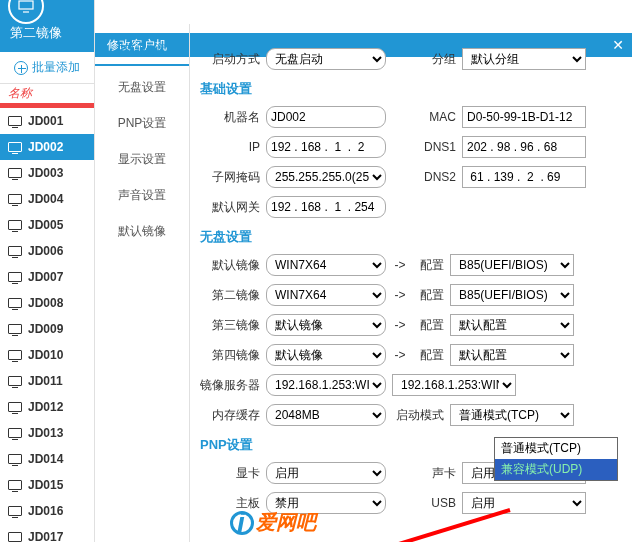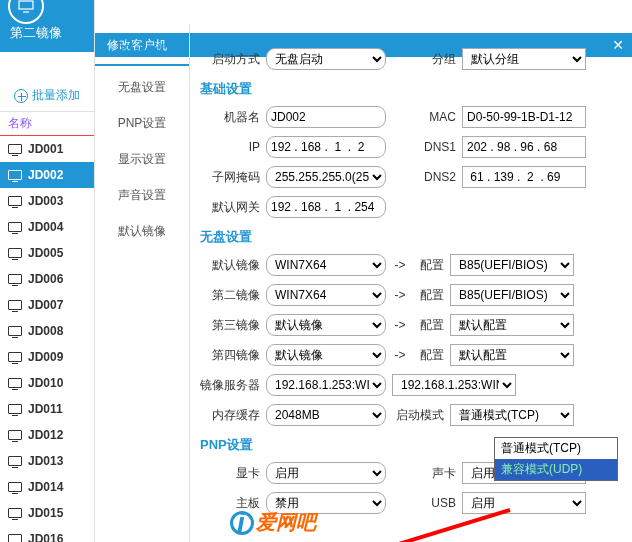--- a/index.html
+++ b/index.html
@@ -3,27 +3,27 @@
 <meta charset="utf-8">
 <style>
 * { box-sizing: border-box; margin: 0; padding: 0; font-family: "Microsoft YaHei", Arial, sans-serif; }
 body { width: 632px; height: 542px; overflow: hidden; position: relative; background: #fff; }
 
 .left-panel { position: absolute; left: 0; top: 0; width: 95px; height: 542px; border-right: 1px solid #e0e0e0; }
 .res-header { height: 52px; background: #2196d4; color: #fff; display: flex; align-items: center; padding-left: 8px; position: relative; }
 .res-icon { width: 36px; height: 36px; border: 2px solid #fff; border-radius: 50%; display: flex; align-items: center; justify-content: center; position: absolute; left: 8px; top: -12px; }
 .res-header-title { font-size: 13px; margin-top: 14px; margin-left: 2px; }
 
-.batch-add { height: 32px; display: flex; align-items: center; justify-content: center; color: #2196d4; font-size: 12px; cursor: pointer; border-bottom: 1px solid #e0e0e0; margin-top: 28px; }
+.batch-add { height: 32px; display: flex; align-items: center; justify-content: center; color: #2196d4; font-size: 12px; cursor: pointer; border-bottom: 1px solid #e0e0e0; }
 .plus-icon { display: inline-block; width: 14px; height: 14px; border: 1px solid #2196d4; border-radius: 50%; position: relative; margin-right: 4px; }
 .plus-icon::before, .plus-icon::after { content: ''; position: absolute; background: #2196d4; }
 .plus-icon::before { width: 8px; height: 1px; top: 6px; left: 3px; }
 .plus-icon::after { width: 1px; height: 8px; top: 3px; left: 6px; }
 
-.name-header { height: 24px; font-size: 12px; padding-left: 8px; display: flex; align-items: center; border-bottom: 1px solid #ef4444; color: #8b5cf6; }
+.name-header { height: 24px; font-size: 12px; padding-left: 8px; display: flex; align-items: center; border-bottom: 5px solid #ef4444; color: #ef4444; font-style: italic; }
 
 .client-list { overflow-y: auto; height: calc(542px - 52px - 32px - 24px); font-weight: bold; }
 .client-item { height: 26px; display: flex; align-items: center; padding-left: 8px; font-size: 12px; color: #333; cursor: pointer; }
 .client-item.selected { background: #2196d4; color: #fff; }
 .monitor-icon { width: 14px; height: 10px; border: 1px solid currentColor; border-radius: 1px; position: relative; margin-right: 6px; }
 .monitor-icon::after { content: ''; position: absolute; width: 6px; height: 1px; background: currentColor; bottom: -3px; left: 3px; }
 
 .title-bar { position: absolute; left: 95px; top: 0; right: 0; height: 24px; background: #2196d4; color: #fff; display: flex; align-items: center; padding-left: 12px; font-size: 12px; margin-top: 33px; }
 .close-x { position: absolute; right: 8px; top: 4px; color: #fff; font-size: 14px; cursor: pointer; }
 

